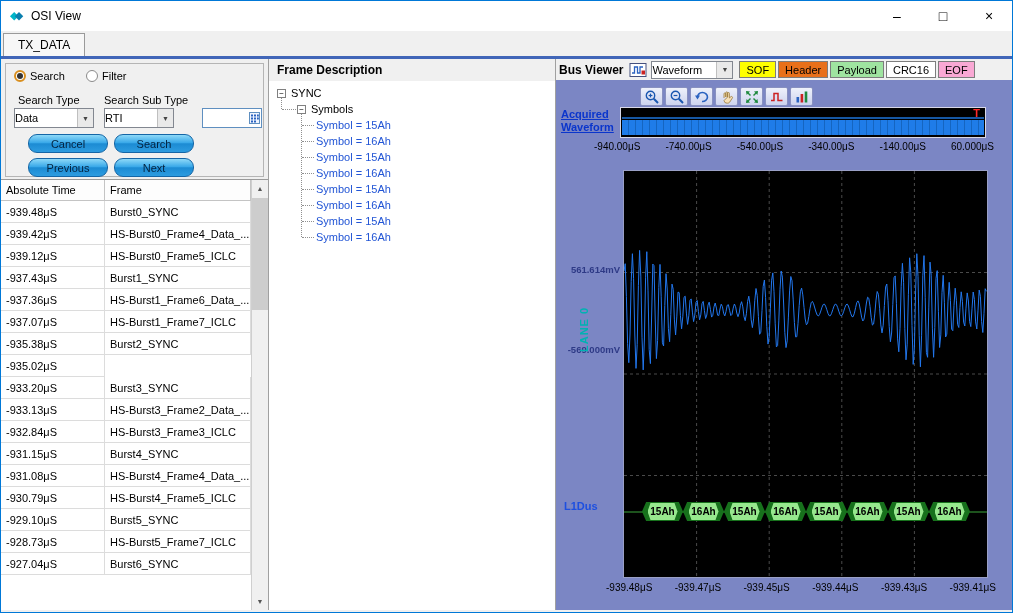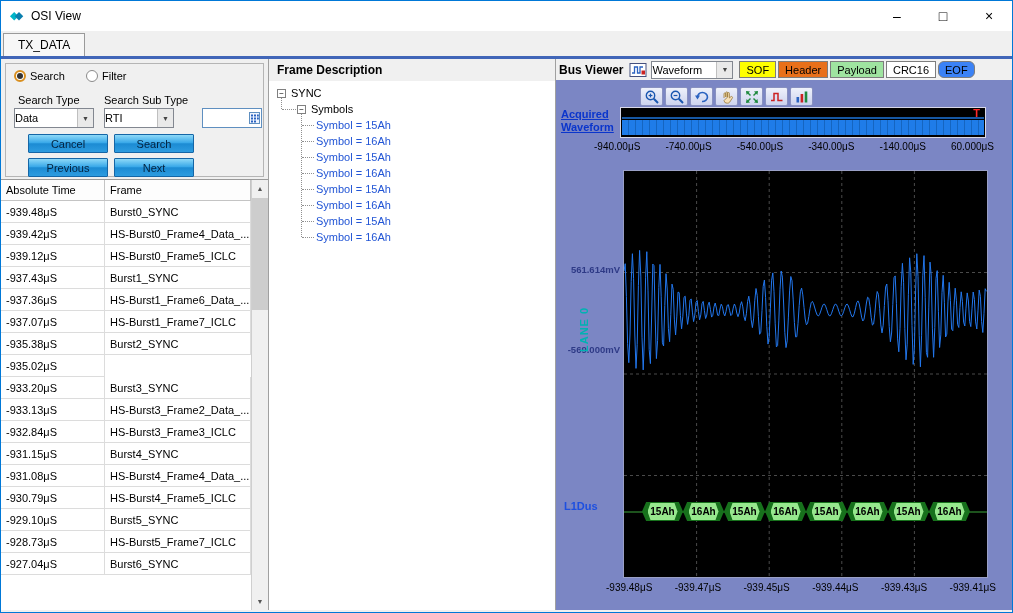--- a/index.html
+++ b/index.html
@@ -26,21 +26,21 @@
   .radio-row{position:absolute;display:flex;align-items:center;gap:4px;font-size:11px}
   .radio{width:12px;height:12px;border-radius:50%;border:1px solid #8a8a8a;background:#fff;display:inline-flex;align-items:center;justify-content:center}
   .radio.checked{border:2px solid #d98f1f}
   .radio.checked::after{content:"";width:6px;height:6px;border-radius:50%;background:#333}
   .flabel{position:absolute;font-size:11px;color:#000}
   .combo{display:flex;align-items:center;background:#fff;border:1px solid #828790;font-size:11px;padding-left:0;position:absolute;height:20px}
   .combo .arrow{margin-left:auto;width:16px;height:100%;display:flex;align-items:center;justify-content:center;font-size:7px;color:#444;background:#e9e9e9;border-left:1px solid #bfbfbf}
   .num-input{position:absolute;left:196px;top:44px;width:60px;height:20px;background:#fff;border:1px solid #5f8fc0;display:flex;align-items:center}
   .num-input input{border:none;outline:none;width:40px;height:16px;font-size:11px;padding-left:3px;font-family:"Liberation Sans",sans-serif}
   .num-input .grid-icon{margin-left:auto;margin-right:1px;display:flex}
-  .btn-blue{position:absolute;width:80px;height:19px;border:1px solid #1566a6;border-radius:1px;
+  .btn-blue{position:absolute;width:80px;height:19px;border:1px solid #1566a6;border-radius:9px;
     background:linear-gradient(180deg,#8ed9f8 0%,#3aa9e9 45%,#1c8bd3 52%,#2d9ce0 100%);
     font-size:11px;color:#03233f;display:flex;align-items:center;justify-content:center;cursor:default}
 
   .table{position:absolute;left:0;top:120px;width:267px;bottom:0;background:#fff;border-top:1px solid #9a9a9a;display:flex}
   .tmain{flex:1;display:flex;flex-direction:column;overflow:hidden}
   .thead{display:flex;height:21px;flex:none}
   .hcell{background:#fdfdfd;border-right:1px solid #c4c4c4;border-bottom:1px solid #c4c4c4;font-size:11px;padding:4px 0 0 5px;color:#000}
   .hcell.c0{width:104px;flex:none}
   .hcell.c1{flex:1}
   .tbody{flex:1;overflow:hidden}
@@ -321,21 +321,21 @@
         </span>
         <div class="combo wf-combo">
           <span>Waveform</span>
           <span class="arrow">▼</span>
         </div>
         <div class="legend" id="legend">
             <span class="legend-chip" style="background: rgb(255, 255, 0);">SOF</span>
             <span class="legend-chip" style="background: rgb(232, 112, 26);">Header</span>
             <span class="legend-chip" style="background: rgb(159, 228, 160);">Payload</span>
             <span class="legend-chip" style="background: rgb(255, 255, 255);">CRC16</span>
-            <span class="legend-chip" style="background: #3b82f6; border-radius: 6px;">EOF</span>
+            <span class="legend-chip" style="background: #f9a8d4;">EOF</span>
           </div>
       </div>
 
       <div class="bus-body">
         <div class="bus-toolbar" id="bus-toolbar">
             <div class="tool-btn">
               <svg width="16" height="16" viewBox="0 0 16 16">
                 <circle cx="6.5" cy="6.5" r="4.2" fill="none" stroke="#1a57b0" stroke-width="1.4"></circle>
                 <line x1="9.8" y1="9.8" x2="14" y2="14" stroke="#1a57b0" stroke-width="2"></line>
                 <line x1="4.6" y1="6.5" x2="8.4" y2="6.5" stroke="#1a57b0" stroke-width="1.2"></line>

